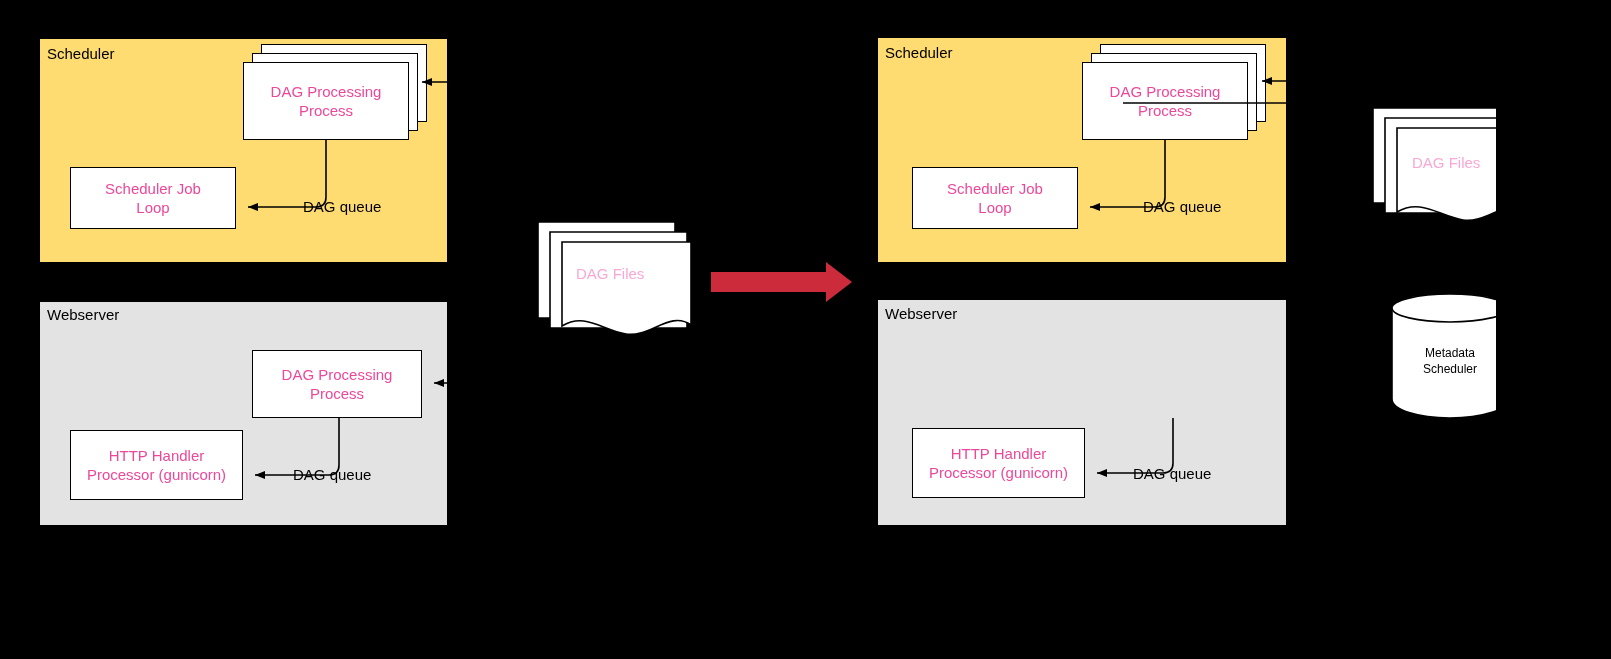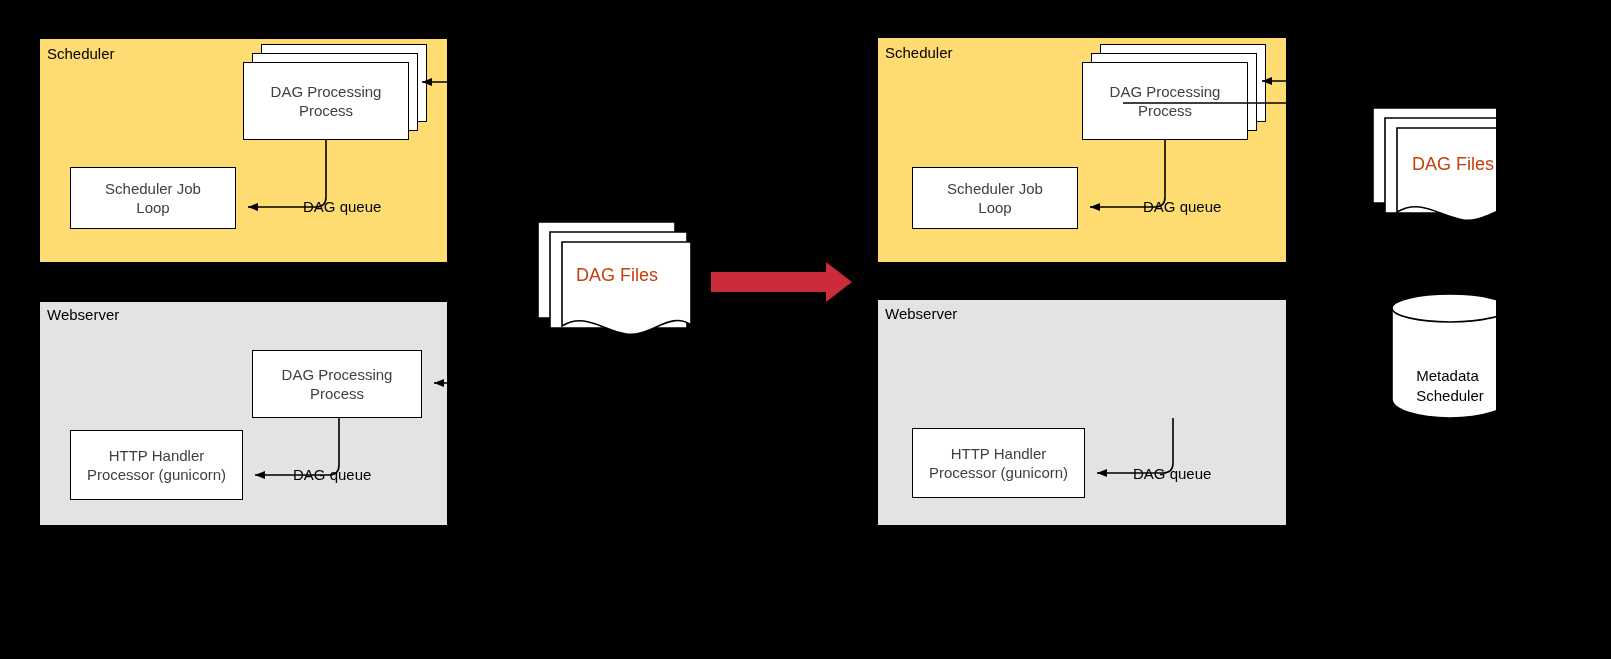--- a/index.html
+++ b/index.html
@@ -28,21 +28,21 @@
   .node-box {
     position: absolute;
     box-sizing: border-box;
     background: #ffffff;
     border: 1.4px solid #000000;
     display: flex;
     align-items: center;
     justify-content: center;
     text-align: center;
     font-size: 15px;
-    color: #404040;
+    color: #ec4899;
     line-height: 1.28;
     padding: 2px 4px;
   }
   .stack-shadow {
     position: absolute;
     box-sizing: border-box;
     background: #ffffff;
     border: 1.4px solid #000000;
   }
   .edge-label {
@@ -54,32 +54,32 @@
   .svg-layer {
     position: absolute;
     left: 0;
     top: 0;
     width: 1611px;
     height: 659px;
     pointer-events: none;
   }
   .doc-label {
     position: absolute;
-    font-size: 18px;
-    color: #c2410c;
+    font-size: 15px;
+    color: #f9a8d4;
     white-space: nowrap;
     text-align: center;
   }
   .db-label {
     position: absolute;
-    font-size: 15px;
+    font-size: 12px;
     color: #000000;
+    text-align: center;
     line-height: 1.3;
     white-space: nowrap;
-    margin-top: 20px;
   }
 </style>
 </head>
 <body>
 
 <div id="canvas">
 
   <div class="panel" style="left:40px; top:39px; width:407px; height:223px; background:#FEDC72;"></div>
   <div class="panel-title" style="left:47px; top:45px;">Scheduler</div>
 

